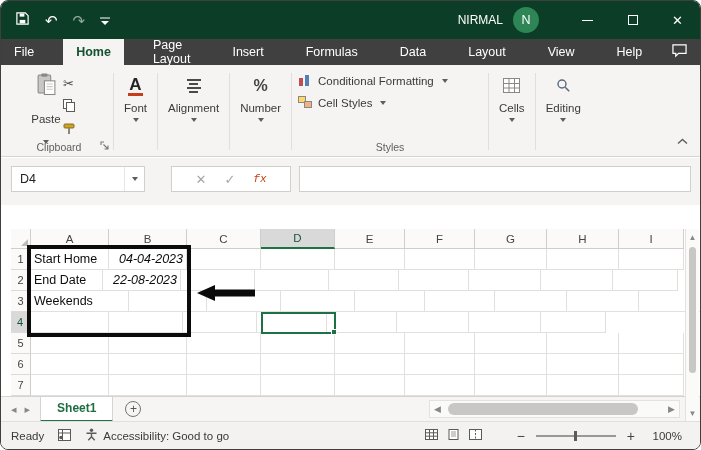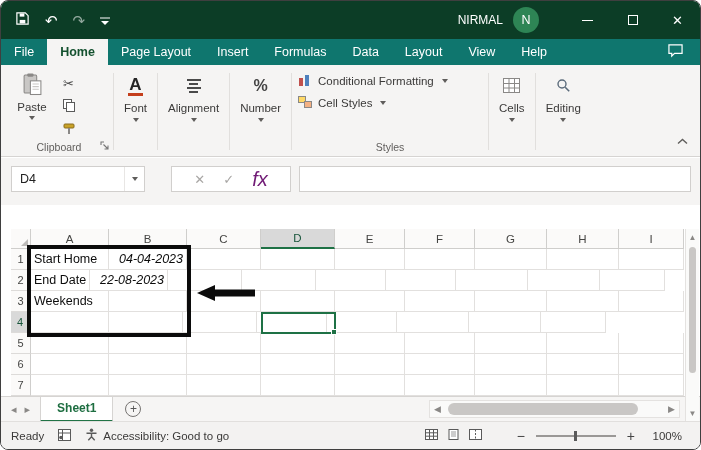--- a/index.html
+++ b/index.html
@@ -12,52 +12,52 @@
   .qat .glyph{line-height:1;}
   .qat .dim{opacity:.55;}
   .wtitle{position:absolute;left:50%;transform:translateX(-50%);top:0;height:38px;line-height:38px;font-size:13px;margin-top:27px;}
   .tbright{margin-left:auto;display:flex;align-items:center;height:100%;}
   .user{font-size:12px;margin-right:10px;}
   .avatar{width:26px;height:26px;border-radius:50%;background:#2E8555;color:#fff;font-size:12.5px;display:flex;align-items:center;justify-content:center;margin-right:26px;}
   .winbtn{width:45px;height:38px;display:flex;align-items:center;justify-content:center;font-size:13px;}
   .maxbox{width:10px;height:10px;border:1.4px solid #fff;display:inline-block;}
   .minline{width:11px;height:0;border-top:1.6px solid #fff;display:inline-block;}
   
-  .tabrow{position:absolute;top:38px;left:0;right:0;height:26px;background:#0f766e;display:flex;align-items:stretch;}
+  .tabrow{position:absolute;top:38px;left:0;right:0;height:26px;background:#404040;display:flex;align-items:stretch;gap:16px;}
   .rtab{padding:0 13px;display:flex;align-items:center;gap:5px;color:#fff;font-size:12.5px;cursor:default;}
   .rtab.active{background:#F5F4F3;color:#14512F;font-weight:bold;}
   .commentwrap{margin-left:auto;display:flex;align-items:center;padding-right:16px;}
   
   .ribbon{position:absolute;top:64px;left:0;right:0;height:92px;background:#F5F4F3;border-bottom:1px solid #D6D4D2;display:flex;padding:3px 6px 0 6px;}
   .grp{position:relative;height:100%;}
   .grplabel{position:absolute;bottom:3px;left:0;right:0;text-align:center;font-size:10.5px;color:#605E5C;white-space:nowrap;}
   .vsep{width:1px;background:#E1DFDD;margin:5px 2px 6px 2px;}
   .car{width:0;height:0;border-left:3.5px solid transparent;border-right:3.5px solid transparent;border-top:4px solid #5f5d5b;}
   .clip{width:104px;}
-  .paste{position:absolute;left:2px;top:4px;width:46px;display:flex;flex-direction:column;align-items:center;gap:3px;font-size:11.5px;color:#3B3A39;}
+  .paste{position:absolute;left:16px;top:4px;width:46px;display:flex;flex-direction:column;align-items:center;gap:15px;font-size:11.5px;color:#3B3A39;}
   .cliptools{position:absolute;left:56px;top:8px;display:flex;flex-direction:column;gap:8px;align-items:flex-start;font-size:13px;color:#4a4a4a;}
   .launcher{position:absolute;right:2px;bottom:2px;}
   .dd{display:flex;flex-direction:column;align-items:center;padding:6px 8px 0 8px;font-size:11.5px;color:#3B3A39;gap:4px;}
   .dd .icn{height:24px;display:flex;align-items:center;justify-content:center;}
   .fontA{font-size:17px;font-weight:bold;color:#262626;border-bottom:3px solid #C43E1C;line-height:1;padding:0 1px;}
   .alines{display:flex;flex-direction:column;gap:2px;align-items:center;}
   .alines i{display:block;height:2px;background:#4a4a4a;}
   .pct{font-size:16px;color:#444;font-weight:bold;}
   .styles{width:192px;padding-top:2px;}
   .styrow{display:flex;align-items:center;gap:6px;height:22px;padding:0 4px;font-size:11.5px;color:#3B3A39;white-space:nowrap;}
   .styrow .car{margin-left:2px;}
   .collapse{position:absolute;right:12px;bottom:7px;}
   
   .fxstrip{position:absolute;top:157px;left:0;right:0;height:47px;background:#F5F4F3;}
   .namebox{position:absolute;left:10px;top:8px;width:134px;height:26px;background:#fff;border:1px solid #D1CFCD;display:flex;align-items:center;}
   .nbtext{flex:1;padding-left:8px;font-size:12.5px;color:#222;}
   .nbcaret{width:20px;height:100%;border-left:1px solid #E8E6E4;display:flex;align-items:center;justify-content:center;}
   .fxbtns{position:absolute;left:170px;top:8px;width:120px;height:26px;background:#fff;border:1px solid #D1CFCD;display:flex;align-items:center;justify-content:center;gap:18px;}
   .gray{color:#A8A6A4;font-size:13px;}
-  .fx{font-family:Liberation Sans, sans-serif;font-style:italic;font-size:20px;color:#701a75;}
+  .fx{font-family:Liberation Mono, monospace;font-style:italic;font-size:11px;color:#c2410c;}
   .forminput{position:absolute;left:298px;top:8px;right:9px;height:26px;background:#fff;border:1px solid #D1CFCD;font-size:12px;padding:0 6px;display:flex;align-items:center;}
   
   #sheet{position:absolute;left:10px;top:228px;}
   .srow{display:flex;height:21px;}
   .shead{height:20px;}
   .corner,.ch{background:#FBFAF9;border-right:1px solid #CFCECC;border-bottom:1px solid #CFCECC;font-size:11.5px;color:#454543;display:flex;align-items:center;justify-content:center;}
   .corner{position:relative;}
   .corner:after{content:"";position:absolute;right:2px;bottom:2px;border-left:7px solid transparent;border-bottom:7px solid #BDBBB9;}
   .ch.selc{background:#D9D9D9;border-bottom:2px solid #1E7145;color:#17543A;}
   .rh{background:#FBFAF9;border-right:1px solid #CFCECC;border-bottom:1px solid #DDDBD9;font-size:11px;color:#454543;display:flex;align-items:center;justify-content:center;}
@@ -301,33 +301,33 @@
         <div class="cell" style="width: 74px;"></div>
         <div class="cell" style="width: 74px;"></div>
         <div class="cell" style="width: 70px;"></div>
         <div class="cell" style="width: 70px;"></div>
         <div class="cell" style="width: 72px;"></div>
         <div class="cell" style="width: 72px;"></div>
         <div class="cell" style="width: 65px;"></div>
       </div>
       <div class="srow">
         <div class="rh" style="width: 20px;">2</div>
-        <div class="cell" style="width: 59px;">End Date</div>
+        <div class="cell" style="width: 72px;">End Date</div>
         <div class="cell ar" style="width: 78px;">22-08-2023</div>
         <div class="cell" style="width: 74px;"></div>
         <div class="cell" style="width: 74px;"></div>
         <div class="cell" style="width: 70px;"></div>
         <div class="cell" style="width: 70px;"></div>
         <div class="cell" style="width: 72px;"></div>
         <div class="cell" style="width: 72px;"></div>
         <div class="cell" style="width: 65px;"></div>
       </div>
       <div class="srow">
         <div class="rh" style="width: 20px;">3</div>
-        <div class="cell" style="width: 78px;">Weekends</div>
+        <div class="cell" style="width: 98px;">Weekends</div>
         <div class="cell" style="width: 78px;"></div>
         <div class="cell" style="width: 74px;"></div>
         <div class="cell" style="width: 74px;"></div>
         <div class="cell" style="width: 70px;"></div>
         <div class="cell" style="width: 70px;"></div>
         <div class="cell" style="width: 72px;"></div>
         <div class="cell" style="width: 72px;"></div>
         <div class="cell" style="width: 65px;"></div>
       </div>
       <div class="srow">

